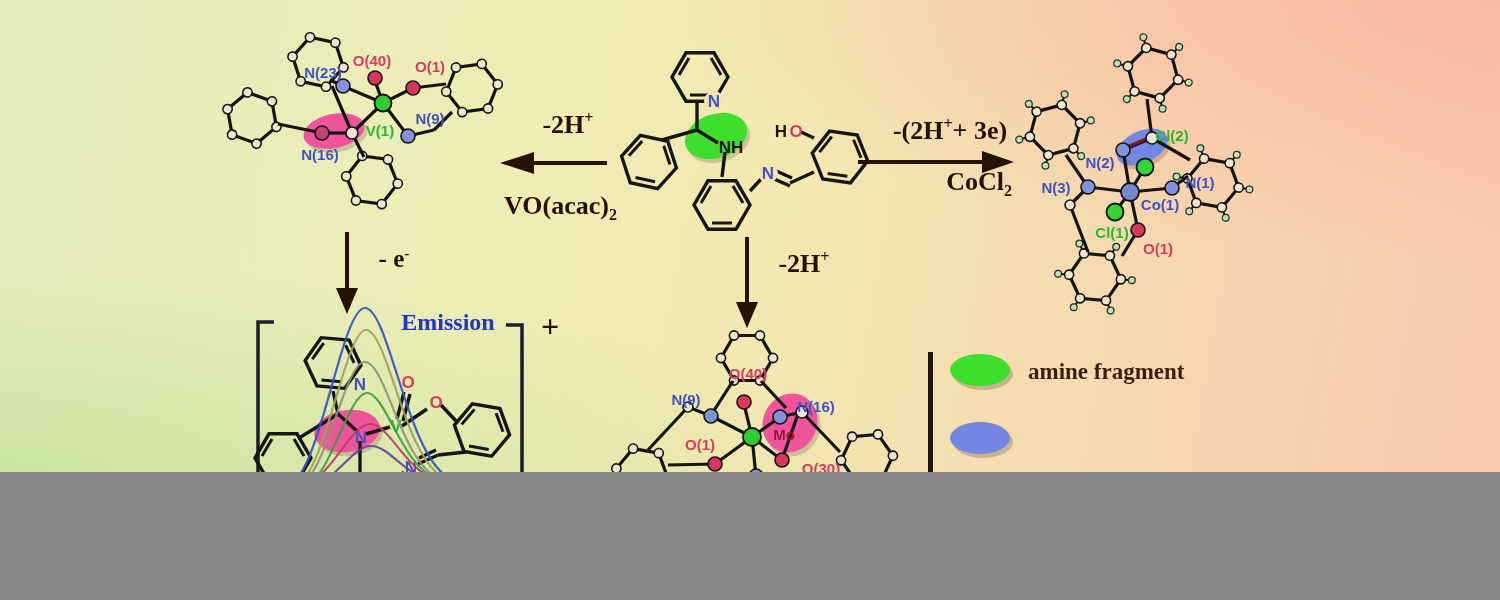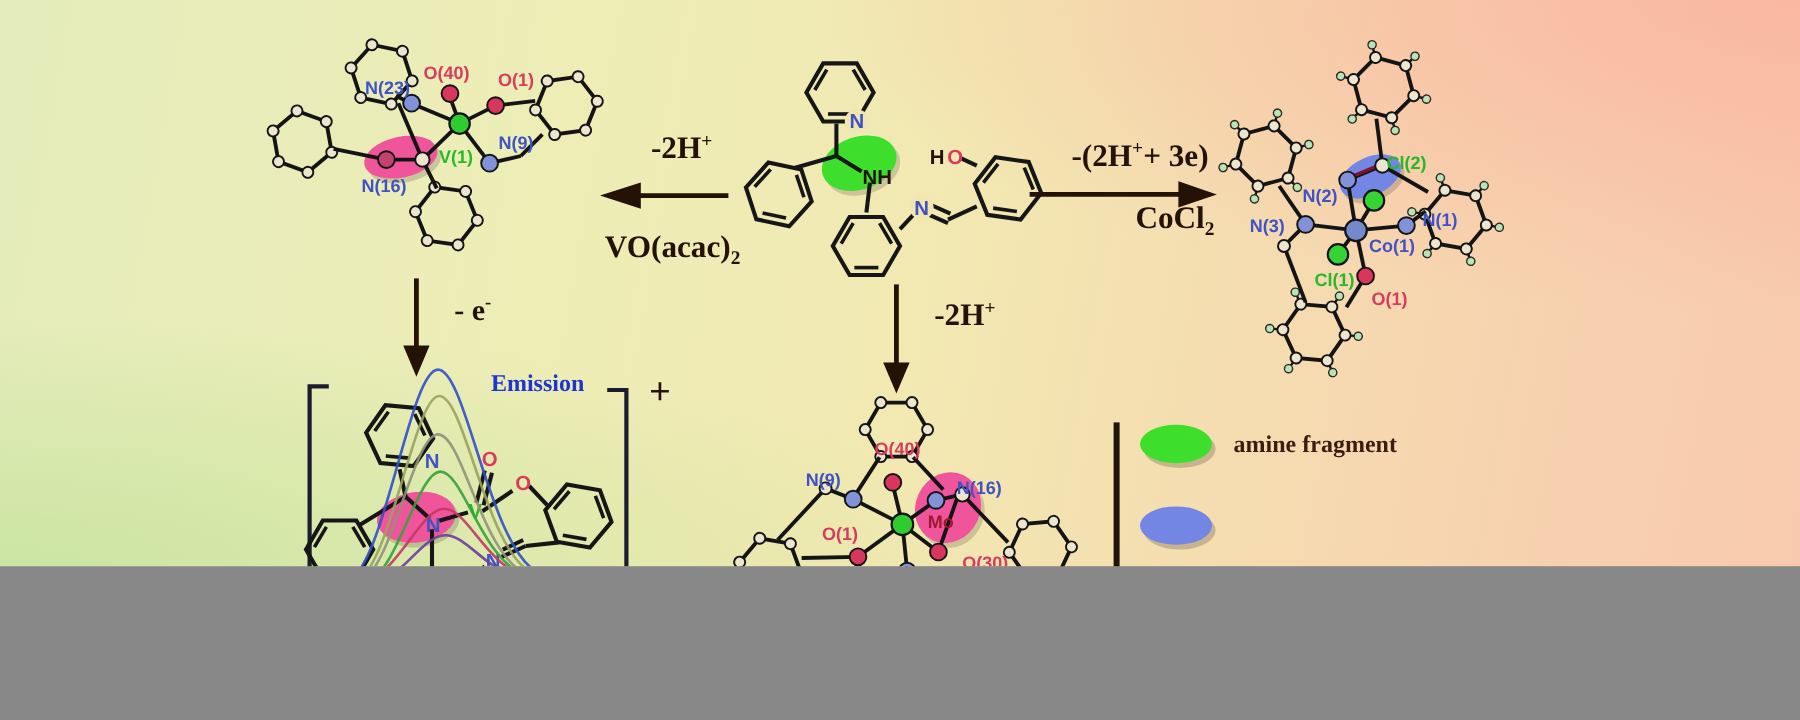--- a/index.html
+++ b/index.html
@@ -11,27 +11,27 @@
       linear-gradient(100deg,#e4ecbb 0%,#eeedb6 32%,#f2e8b2 52%,#f6d9b0 74%,#f8c9ae 100%);
   }
   svg.canvas{position:absolute;left:0;top:0;}
   svg text{font-family:"Liberation Sans","DejaVu Sans",sans-serif;font-weight:700;font-size:15px;text-anchor:middle;}
   .tb{fill:#4152c4}.tr{fill:#d93b5e}.tg{fill:#28b828}.tm{fill:#a01830}.tk{fill:#241204}
   .f{position:absolute;font-family:"Liberation Serif","DejaVu Serif",serif;font-weight:700;
      color:#241204;font-size:26px;text-align:center;line-height:1.05;white-space:nowrap;}
   .f sup,.f sub{font-size:62%;}
   .stack{display:inline-flex;flex-direction:column;font-size:58%;line-height:.95;vertical-align:-.25em;}
   .stack span{display:block;}
-  #emission-title{color:#1e35cf;font-size:20px;}
+  #emission-title{color:#1e35cf;font-size:24px;}
   #charge-plus{font-size:32px;}
   .legend{position:absolute;left:928px;top:352px;display:flex;gap:14px;}
   .lbar{width:5px;height:178px;background:#20150a;}
   .lrows{display:flex;flex-direction:column;gap:30px;}
   .lrow{display:flex;align-items:center;gap:13px;height:38px;}
-  .llabel{font-family:"Liberation Serif","DejaVu Serif",serif;font-weight:700;font-size:20px;color:#3a1d0e;line-height:1;}
+  .llabel{font-family:"Liberation Serif","DejaVu Serif",serif;font-weight:700;font-size:23px;color:#3a1d0e;line-height:1;}
 </style>
 </head>
 <body>
 
 <div class="stage">
 
 <svg class="canvas" width="1500" height="600" viewBox="0 0 1500 600">
   <defs>
 
     <g id="bring">

